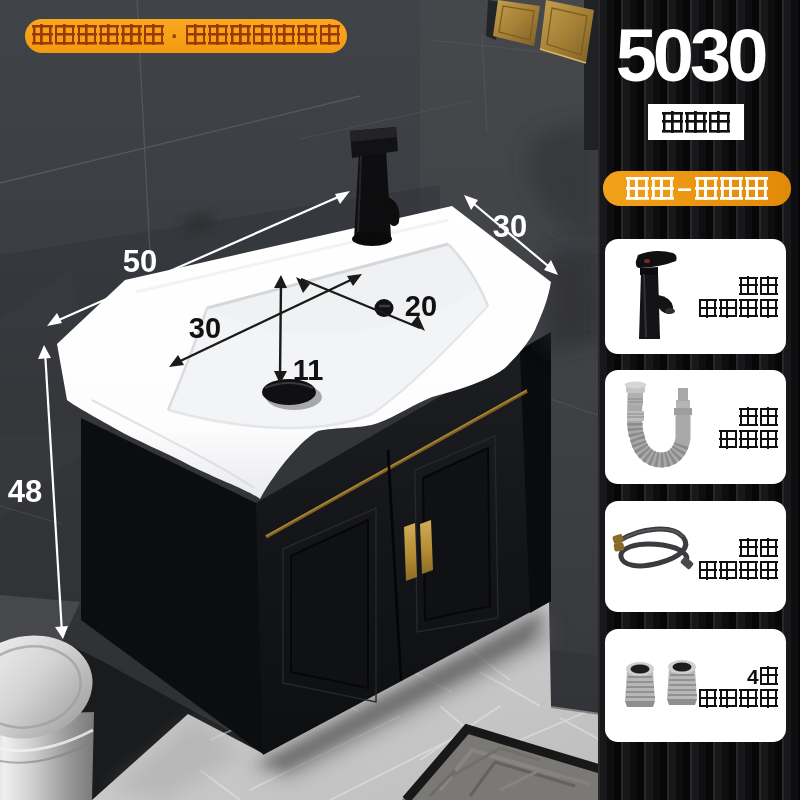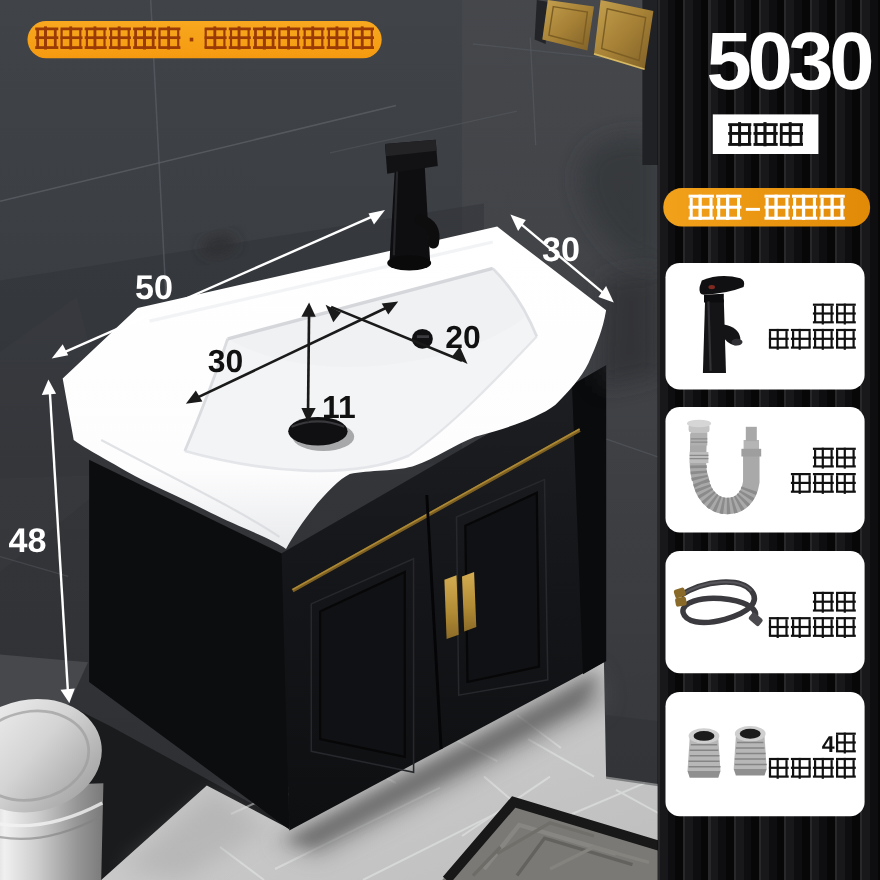--- a/index.html
+++ b/index.html
@@ -19,21 +19,21 @@
 background-position:47% 0,0 2%,0 48%,0 98%,4% 60%,96% 60%;
 background-repeat:no-repeat;}
 
 #pill{position:absolute;left:25px;top:19px;width:322px;height:34px;border-radius:17px;
 background:linear-gradient(180deg,#f8a81f,#f59a10);color:#9a3a05;font-size:23px;font-weight:bold;
 display:flex;align-items:center;justify-content:center;}
 #pill .dot{margin:0 6px;font-weight:bold;}
 
 #side{position:absolute;left:598px;top:0;width:202px;height:800px;background:#0c0c0e;}
 #slats{position:absolute;inset:0;background:repeating-linear-gradient(90deg,#28282b 0 2px,#18181a 2px 9px,#0e0e10 9px 16px,#070708 16px 23px);}
-#code{position:absolute;left:-9px;top:13px;width:202px;text-align:right;color:#fff;font-size:74px;font-weight:bold;letter-spacing:-4px;}
+#code{position:absolute;left:-9px;top:13px;width:202px;text-align:center;color:#fff;font-size:74px;font-weight:bold;letter-spacing:-4px;}
 #wtag{position:absolute;left:50px;top:104px;width:96px;height:36px;background:#fff;color:#111;font-size:24px;font-weight:bold;display:flex;align-items:center;justify-content:center;}
 #mbtn{position:absolute;left:5px;top:171px;width:188px;height:35px;border-radius:17px;background:linear-gradient(90deg,#f2a11b,#e18a07);color:#fff;font-size:26px;font-weight:bold;display:flex;align-items:center;justify-content:center;}
 .card{position:absolute;left:7px;width:181px;background:#fff;border-radius:13px;color:#111;}
 .card .txt{position:absolute;right:7px;text-align:right;font-size:21px;font-weight:bold;line-height:22.5px;}
 .card svg{position:absolute;}
 #c1{top:239px;height:115px;}
 #c2{top:370px;height:114px;}
 #c3{top:501px;height:111px;}
 #c4{top:629px;height:113px;}
 </style>

